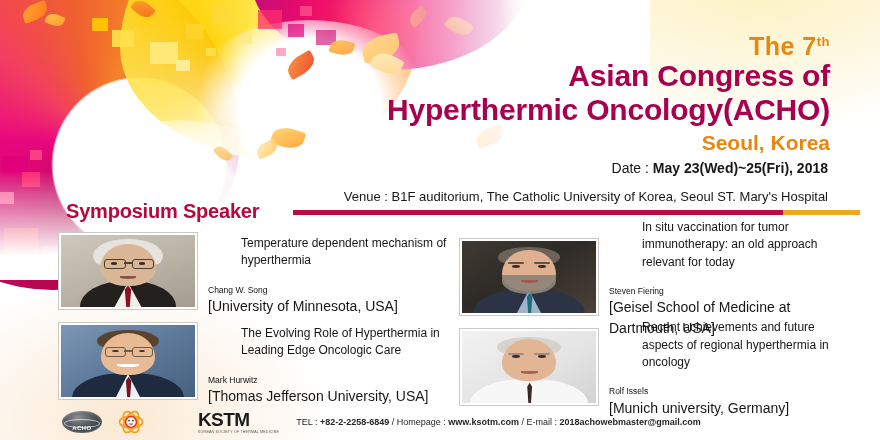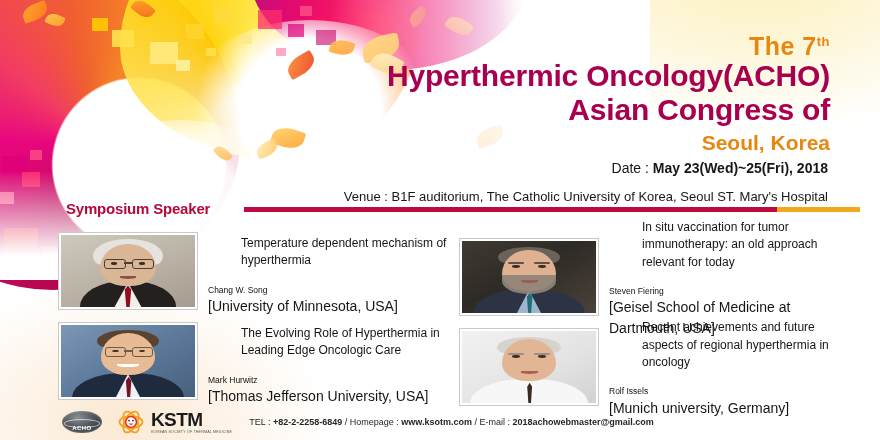--- a/index.html
+++ b/index.html
@@ -89,21 +89,21 @@
   }
 
   
   .meta{position:absolute;right:52px;top:158px;text-align:right;z-index:6;}
   .meta .date{font-size:14px;color:#171717;line-height:1.5;}
   .meta .date b{font-weight:bold;}
   .meta .venue{font-size:13px;color:#171717;line-height:1.5;margin-top:8px;}
 
   
   .sec{position:absolute;left:66px;top:200px;z-index:6;display:flex;align-items:center;width:794px;}
-  .sec-title{font-size:15px;font-weight:bold;color:#b5093c;white-space:nowrap;letter-spacing:-.2px;}
+  .sec-title{font-size:20px;font-weight:bold;color:#b5093c;white-space:nowrap;letter-spacing:-.2px;}
   .sec-rule{flex:1;height:5px;margin-left:34px;margin-top:2px;
     background:linear-gradient(90deg,#bd0a40 0%,#bd0a40 86.5%,#f0a81c 86.5%,#f0a81c 100%);}
 
   
   .grid{position:absolute;left:58px;top:232px;width:800px;z-index:6;}
   .row{display:flex;}
   .card{display:flex;width:400px;height:90px;}
   .photo{
     width:140px;height:78px;flex:none;border:1px solid #c9c9c9;background:#fff;
     box-sizing:border-box;padding:2px;overflow:hidden;position:relative;
@@ -132,21 +132,21 @@
           display:flex;align-items:center;padding-left:62px;box-sizing:border-box;background:transparent;}
   .logo-acho{width:40px;height:22px;position:relative;flex:none;}
   .acho-globe{
     position:absolute;inset:0;border-radius:50%;
     background:radial-gradient(ellipse at 40% 30%,#8a8f93 0%,#4d5356 48%,#23282b 100%);
     box-shadow:inset 0 0 3px rgba(255,255,255,.5);
   }
   .acho-txt{position:absolute;left:0;right:0;bottom:2px;text-align:center;
             font-size:6px;font-weight:bold;color:#ffffff;letter-spacing:.4px;}
   .acho-ring{position:absolute;left:2px;right:2px;top:8px;height:7px;border:1px solid rgba(255,255,255,.65);border-radius:50%;}
-  .logo-kstm{display:flex;align-items:center;margin-left:16px;flex:none;}
+  .logo-kstm{display:flex;align-items:center;margin-left:16px;flex:none;gap:47px;}
   .kstm-mark{width:26px;height:24px;position:relative;flex:none;}
   .kstm-wordwrap{margin-left:7px;line-height:1;}
   .kstm-word{font-size:19px;font-weight:bold;color:#1b1b1b;letter-spacing:-.6px;}
   .kstm-sub{font-size:3.6px;color:#555;letter-spacing:.2px;margin-top:2px;}
   .contact{margin-left:17px;font-size:9px;color:#262626;white-space:nowrap;}
   .contact b{font-weight:bold;}
 </style>
 </head>
 <body>
 
@@ -202,22 +202,22 @@
     <div class="petal" style="left:256px;top:142px;width:22px;height:14px;background:linear-gradient(140deg,#fff0bb,#ffc356);transform:rotate(-22deg);opacity:.9;"></div>
     <div class="petal" style="left:476px;top:128px;width:28px;height:17px;background:linear-gradient(140deg,#ffc45c,#ff8a22);transform:rotate(-18deg);opacity:.75;"></div>
     <div class="petal" style="left:214px;top:148px;width:18px;height:11px;background:linear-gradient(140deg,#ffda8a,#ffb13c);transform:rotate(48deg);opacity:.8;"></div>
   </div>
 
   <div class="blob fade-right"></div>
   <div class="blob fade-bottom"></div>
 
   <div class="headline">
     <div class="l-the"><span>The 7</span><sup>th</sup></div>
+    <div class="l-main">Asian Congress of</div>
     <div class="l-main">Hyperthermic Oncology(ACHO)</div>
-    <div class="l-main">Asian Congress of</div>
     <div class="l-city">Seoul, Korea</div>
   </div>
 
   <div class="meta">
     <div class="date"><span>Date : </span><b>May 23(Wed)~25(Fri), 2018</b></div>
     <div class="venue">Venue : B1F auditorium, The Catholic University of Korea, Seoul ST. Mary's Hospital</div>
   </div>
 
   <div class="sec">
     <div class="sec-title">Symposium Speaker</div>

